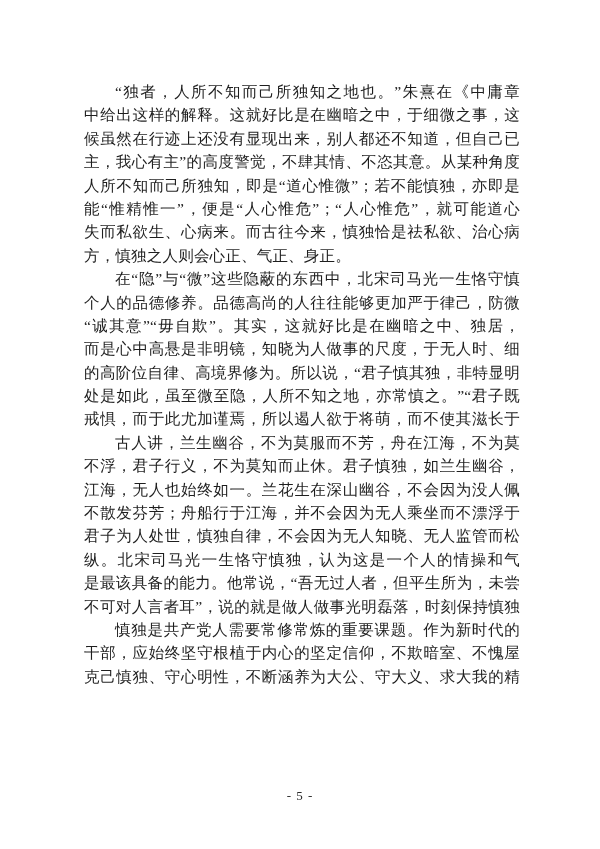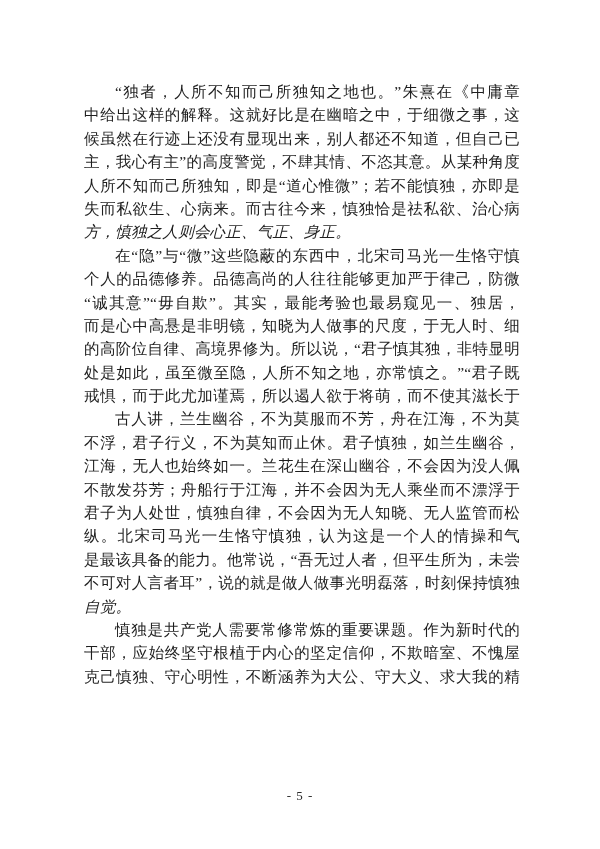--- a/index.html
+++ b/index.html
@@ -33,21 +33,20 @@
     overflow: hidden;
     text-align: justify;
     text-align-last: justify;
     letter-spacing: 0.2px;
   }
   .line.first {
     text-indent: 31px;
   }
   .line.last {
     text-align-last: left;
-    font-style: italic;
   }
   .footer {
     position: absolute;
     top: 786px;
     left: 0;
     width: 600px;
     text-align: center;
   }
   .page-number {
     font-size: 13px;
@@ -59,42 +58,42 @@
 <body>
 
 <div class="page">
   <div class="text-block">
       <div class="paragraph">
         <div class="line first">“独者，人所不知而己所独知之地也。”朱熹在《中庸章句》</div>
         <div class="line">中给出这样的解释。这就好比是在幽暗之中，于细微之事，这个时</div>
         <div class="line">候虽然在行迹上还没有显现出来，别人都还不知道，但自己已经知</div>
         <div class="line">主，我心有主”的高度警觉，不肆其情、不恣其意。从某种角度讲，</div>
         <div class="line">人所不知而己所独知，即是“道心惟微”；若不能慎独，亦即是不</div>
+        <div class="line">能“惟精惟一”，便是“人心惟危”；“人心惟危”，就可能道心</div>
         <div class="line">失而私欲生、心病来。而古往今来，慎独恰是祛私欲、治心病之良</div>
         <div class="line last">方，慎独之人则会心正、气正、身正。</div>
       </div>
       <div class="paragraph">
         <div class="line first">在“隐”与“微”这些隐蔽的东西中，北宋司马光一生恪守慎独</div>
         <div class="line">个人的品德修养。品德高尚的人往往能够更加严于律己，防微杜渐，</div>
-        <div class="line">“诚其意”“毋自欺”。其实，最能考验也最易窥见一、独居，</div>
+        <div class="line">“诚其意”“毋自欺”。其实，这就好比是在幽暗之中、独居，</div>
         <div class="line">而是心中高悬是非明镜，知晓为人做事的尺度，于无人时、细微处</div>
         <div class="line">的高阶位自律、高境界修为。所以说，“君子慎其独，非特显明之</div>
         <div class="line">处是如此，虽至微至隐，人所不知之地，亦常慎之。”“君子既常</div>
         <div class="line">戒惧，而于此尤加谨焉，所以遏人欲于将萌，而不使其滋长于隐微</div>
       </div>
       <div class="paragraph">
         <div class="line first">古人讲，兰生幽谷，不为莫服而不芳，舟在江海，不为莫乘而</div>
         <div class="line">不浮，君子行义，不为莫知而止休。君子慎独，如兰生幽谷，舟行</div>
         <div class="line">江海，无人也始终如一。兰花生在深山幽谷，不会因为没人佩戴而</div>
         <div class="line">不散发芬芳；舟船行于江海，并不会因为无人乘坐而不漂浮于水上；</div>
         <div class="line">君子为人处世，慎独自律，不会因为无人知晓、无人监管而松懈放</div>
         <div class="line">纵。北宋司马光一生恪守慎独，认为这是一个人的情操和气节，也</div>
         <div class="line">是最该具备的能力。他常说，“吾无过人者，但平生所为，未尝有</div>
         <div class="line">不可对人言者耳”，说的就是做人做事光明磊落，时刻保持慎独的</div>
-        <div class="line last">自觉。</div>
       </div>
       <div class="paragraph">
         <div class="line first">慎独是共产党人需要常修常炼的重要课题。作为新时代的党员</div>
         <div class="line">干部，应始终坚守根植于内心的坚定信仰，不欺暗室、不愧屋漏，</div>
         <div class="line">克己慎独、守心明性，不断涵养为大公、守大义、求大我的精神境</div>
       </div>
     </div>
   <div class="footer">
     <span class="page-number">- 5 -</span>
   </div>

